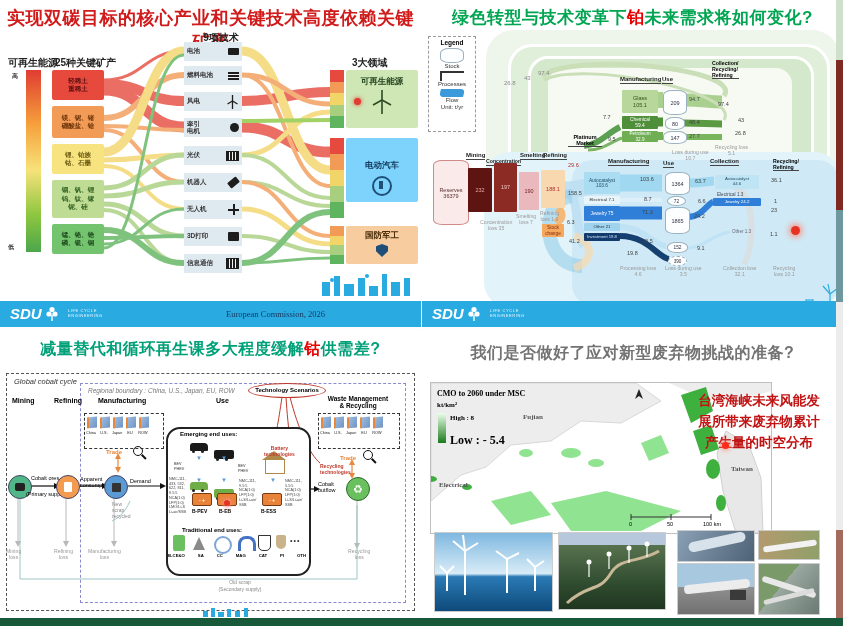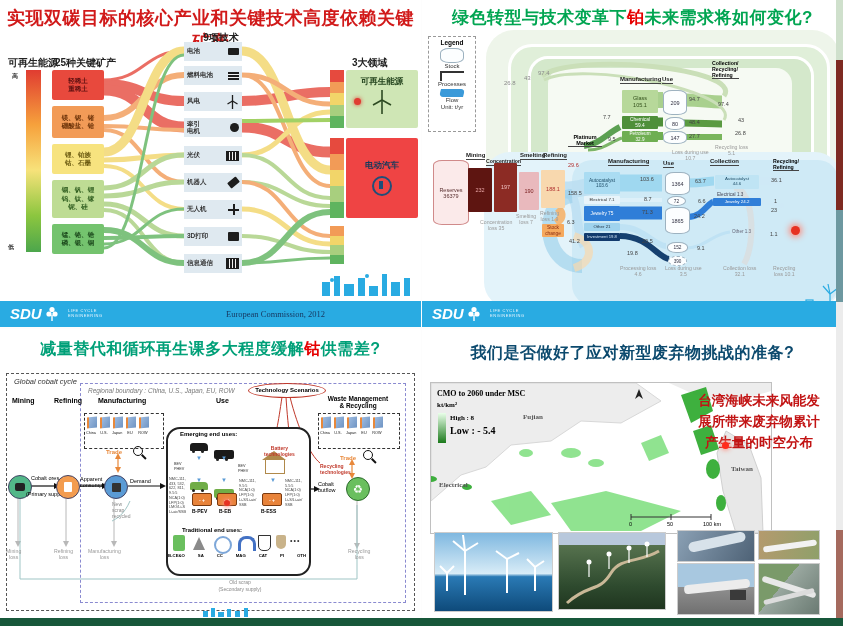--- a/index.html
+++ b/index.html
@@ -180,30 +180,34 @@
         </svg>
     <span class="abs" style="left:8px;top:28px;width:7px;height:7px;border-radius:50%;background:#e03c31;box-shadow:0 0 4px #e03c31"></span>
   </div>
   <div class="abs dstrip" style="top:138px;height:80px">
         <i style="background:#e64a3e"></i>
         <i style="background:#f29b57"></i>
         <i style="background:#f2d569"></i>
         <i style="background:#a8cf7e"></i>
         <i style="background:#5fb45f"></i>
       </div>
-  <div class="abs dbox" style="top:138px;height:80px;background:#ef4444">
+  <div class="abs dbox" style="top:138px;height:64px;background:#7dd3fc">
     <div class="lb" style="color:#143a5c;margin-top:22px">电动汽车</div>
     <div class="plug"></div>
   </div>
   <div class="abs dstrip" style="top:226px;height:38px">
         <i style="background:#f29b57"></i>
         <i style="background:#f2d569"></i>
         <i style="background:#a8cf7e"></i>
         <i style="background:#5fb45f"></i>
       </div>
+  <div class="abs dbox" style="top:226px;height:38px;background:#f7cda0">
+    <div class="lb" style="color:#4a2c08;margin-top:4px">国防军工</div>
+    <div class="shield"></div>
+  </div>
 
   <svg class="abs" style="left:318px;top:272px" width="100" height="24">
         <g fill="#29abe2">
           <rect x="4" y="10" width="8" height="14"></rect>
           <rect x="16" y="4" width="6" height="20"></rect>
           <rect x="26" y="12" width="10" height="12"></rect>
           <rect x="40" y="6" width="7" height="18"></rect>
           <rect x="51" y="14" width="9" height="10"></rect>
           <rect x="64" y="2" width="5" height="22"></rect>
           <rect x="73" y="10" width="9" height="14"></rect>
@@ -218,21 +222,21 @@
     <svg class="abs" style="left:44px;top:5px" width="16" height="16">
           <g fill="#fff">
             <circle cx="5" cy="8" r="2.6"></circle>
             <circle cx="11" cy="8" r="2.6"></circle>
             <circle cx="8" cy="3.5" r="2.6"></circle>
             <rect x="7.3" y="9" width="1.4" height="6"></rect>
           </g>
         </svg>
     <span class="sdusub pre">LIFE CYCLE
 ENGINEERING</span>
-    <span class="cite">European Commission, 2012</span>
+    <span class="cite">European Commission, 2026</span>
   </div>
 </section>
 
 <section class="slide" style="left:422px;top:0;width:421px;height:327px">
   <div class="abs ttl" style="top:6px;font-size:17px">
     <span style="color:#00a551">绿色转型与技术变革下</span><span style="color:#e60000">铂</span><span style="color:#00a551">未来需求将如何变化?</span>
   </div>
 
   <div class="abs" style="left:64px;top:30px;width:354px;height:212px;background:#eef5ea;border-radius:28px"></div>
   <div class="abs" style="left:86px;top:44px;width:316px;height:184px;background:#e0efd9;border:3px solid #fff;border-radius:24px"></div>
@@ -632,21 +636,21 @@
           <rect x="9" y="1" width="4" height="9"></rect>
           <rect x="16" y="5" width="6" height="5"></rect>
           <rect x="25" y="2" width="4" height="8"></rect>
           <rect x="33" y="4" width="5" height="6"></rect>
           <rect x="42" y="1" width="4" height="9"></rect>
         </g>
       </svg>
 </section>
 
 <section class="slide" style="left:422px;top:329px;width:421px;height:289px">
-  <div class="abs ttl" style="top:14px;font-size:16px;color:#0c4a6e">我们是否做好了应对新型废弃物挑战的准备?</div>
+  <div class="abs ttl" style="top:14px;font-size:16px;color:#737373">我们是否做好了应对新型废弃物挑战的准备?</div>
 
   <div class="abs" style="left:8px;top:53px;width:340px;height:150px;background:#fff;border:1px solid #c0c0c0">
     <svg width="340" height="150" style="position:absolute;left:0;top:0">
       <polygon points="0,0 205,0 230,18 190,40 150,38 120,58 80,62 55,84 30,92 0,118" fill="#ededed" stroke="#d8d8d8"></polygon>
       <polygon points="238,0 340,0 340,8 300,20 265,12" fill="#ededed"></polygon>
       <polygon points="295,48 318,62 330,95 332,150 305,150 292,108 286,70" fill="#e8e8e8" stroke="#d0d0d0"></polygon>
       <g fill="#7ddf7d" opacity=".85">
         <polygon points="120,120 175,108 250,128 210,148 140,148"></polygon>
         <polygon points="60,118 100,108 120,132 80,142"></polygon>
         <ellipse cx="140" cy="70" rx="10" ry="5"></ellipse>
@@ -665,21 +669,21 @@
       <polygon points="208,6 212,16 208,13 204,16" fill="#222"></polygon>
       <line x1="200" y1="134" x2="280" y2="134" stroke="#333" stroke-width="1"></line>
       <line x1="200" y1="131" x2="200" y2="137" stroke="#333"></line>
           <line x1="240" y1="131" x2="240" y2="137" stroke="#333"></line>
           <line x1="280" y1="131" x2="280" y2="137" stroke="#333"></line>
     </svg>
     <div class="abs" style="left:6px;top:6px;font-size:8px;font-weight:bold;font-family:'Liberation Serif',serif">CMO to 2060 under MSC</div>
     <div class="abs" style="left:6px;top:18px;font-size:7px;font-weight:bold;font-family:'Liberation Serif',serif">kt/km²</div>
     <div class="abs" style="left:7px;top:30px;width:8px;height:30px;background:linear-gradient(#eaffea,#1c7a1c)"></div>
     <div class="abs" style="left:19px;top:31px;font-size:7px;font-weight:bold;font-family:'Liberation Serif',serif">High : 8</div>
-    <div class="abs" style="left:19px;top:42px;font-size:10px;font-weight:bold;font-family:'Liberation Serif',serif">Low : - 5.4</div>
+    <div class="abs" style="left:19px;top:50px;font-size:12px;font-weight:bold;font-family:'Liberation Serif',serif">Low : - 5.4</div>
     <div class="abs" style="left:92px;top:30px;font-size:7px;font-weight:bold;color:#555;font-family:'Liberation Serif',serif">Fujian</div>
     <div class="abs" style="left:8px;top:98px;font-size:7px;font-weight:bold;color:#555;font-family:'Liberation Serif',serif">Electrical</div>
     <div class="abs" style="left:300px;top:82px;font-size:7px;font-weight:bold;color:#555;font-family:'Liberation Serif',serif">Taiwan</div>
     <div class="abs" style="left:198px;top:138px;font-size:5.5px">0</div>
     <div class="abs" style="left:236px;top:138px;font-size:5.5px">50</div>
     <div class="abs" style="left:272px;top:138px;font-size:5.5px">100 km</div>
   </div>
 
   <div class="abs pre ctr" style="left:256px;top:62px;width:162px;font-size:13.5px;font-weight:bold;color:#c21414;line-height:1.55">台湾海峡未来风能发
 展所带来废弃物累计

